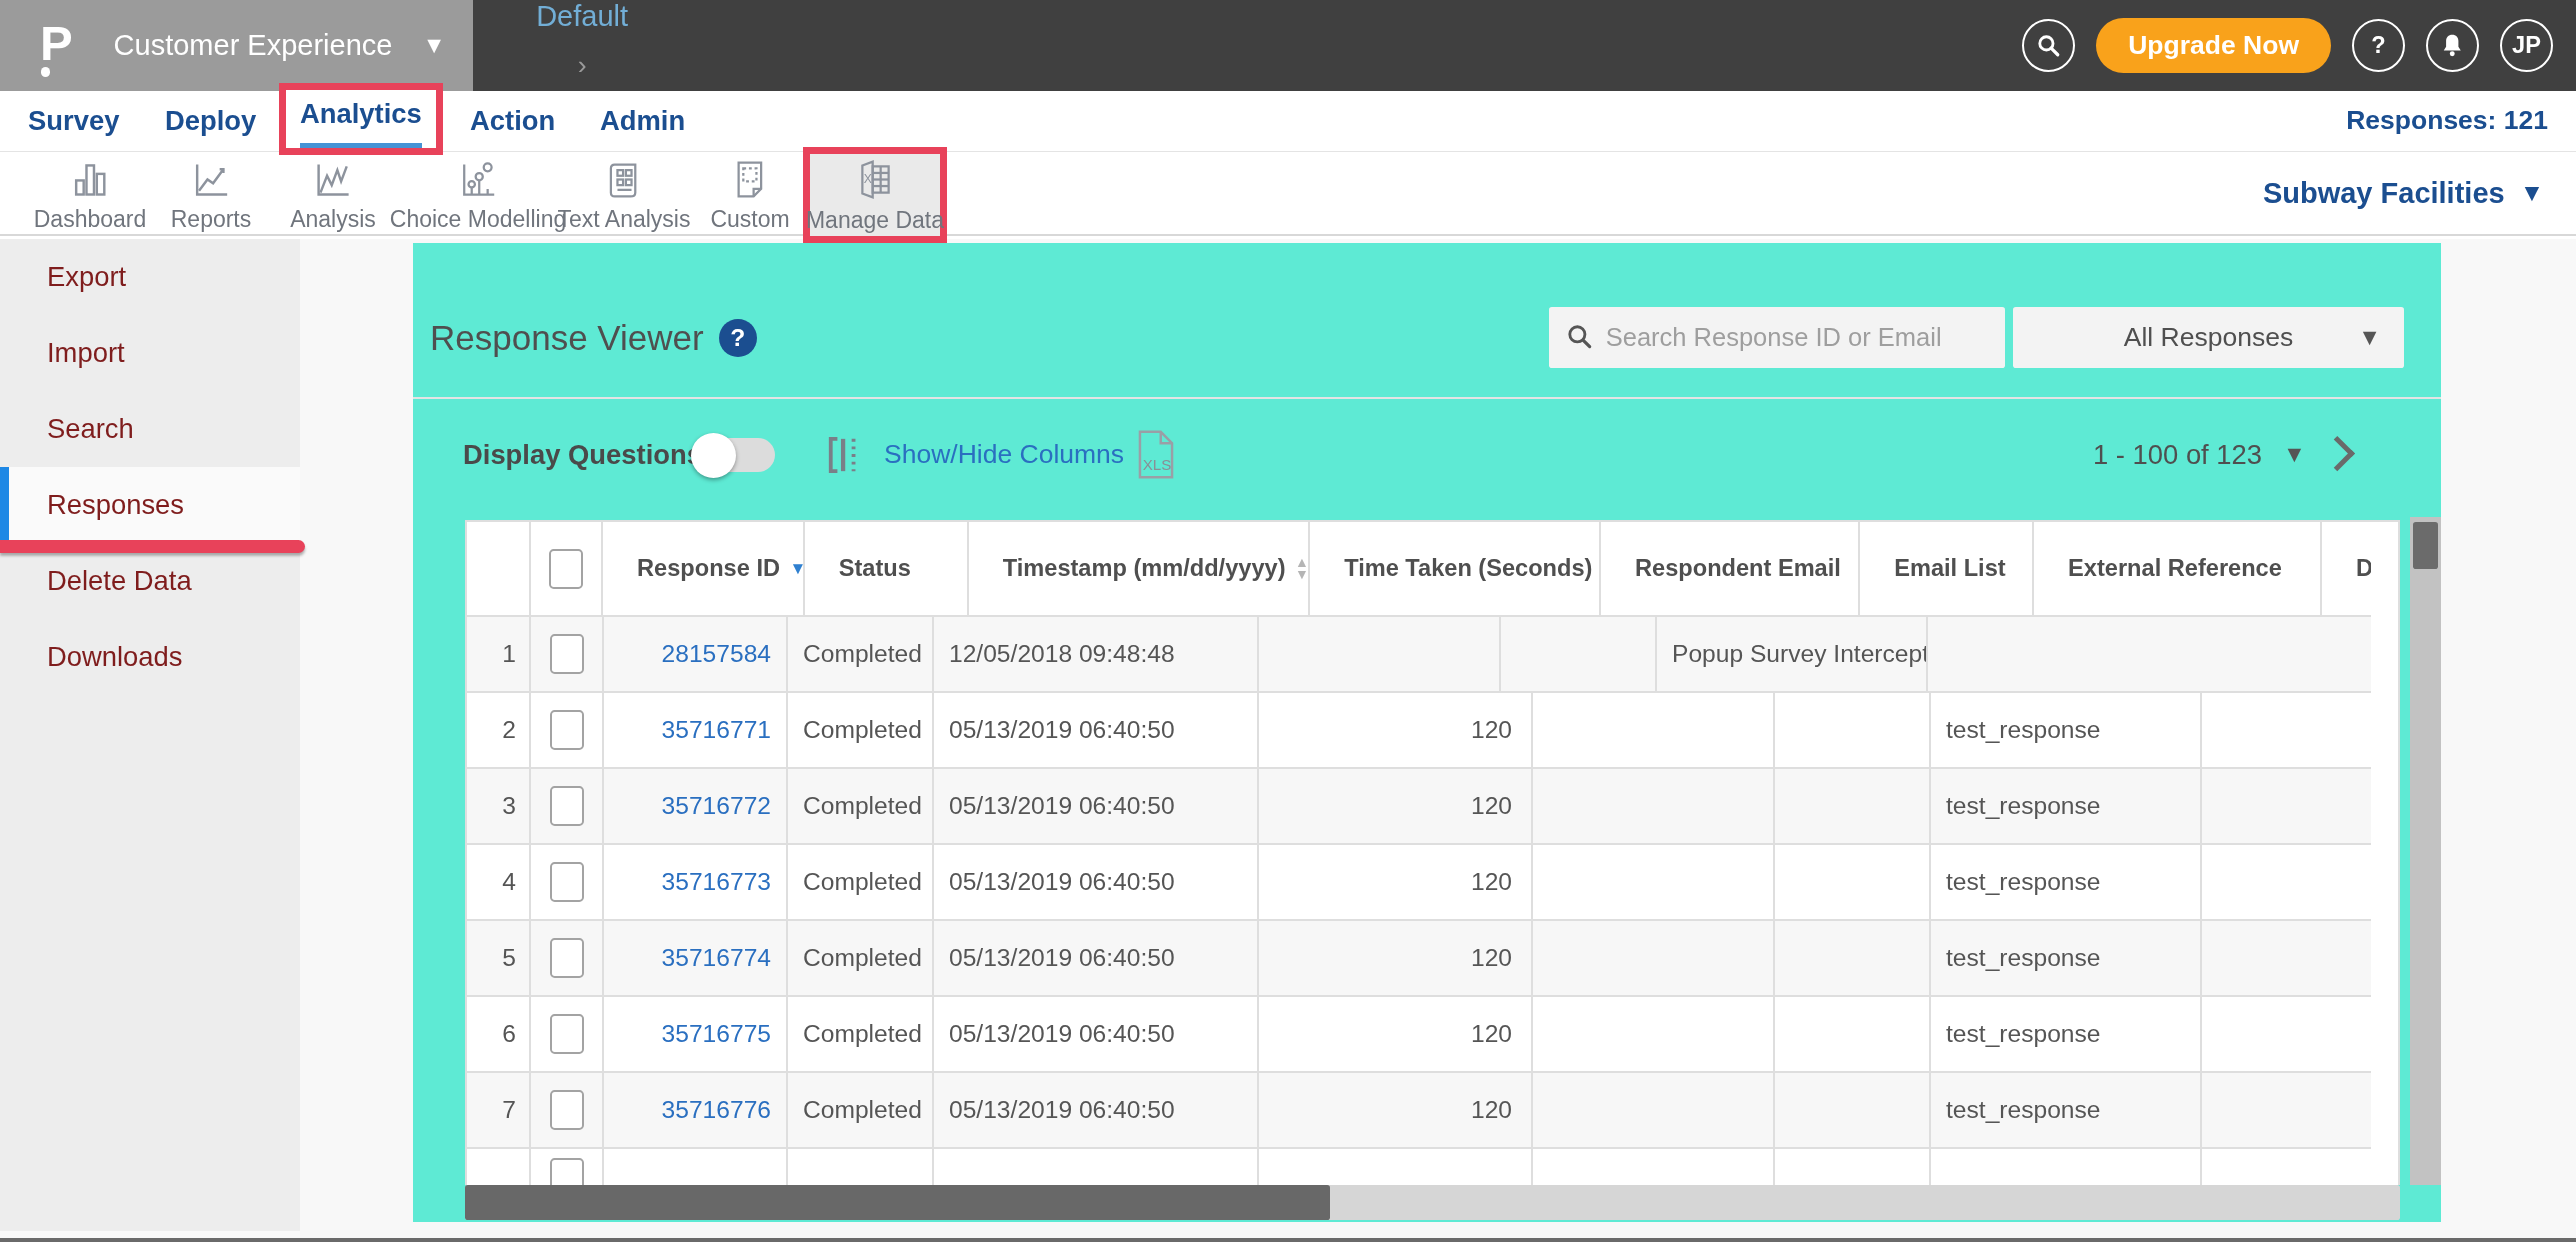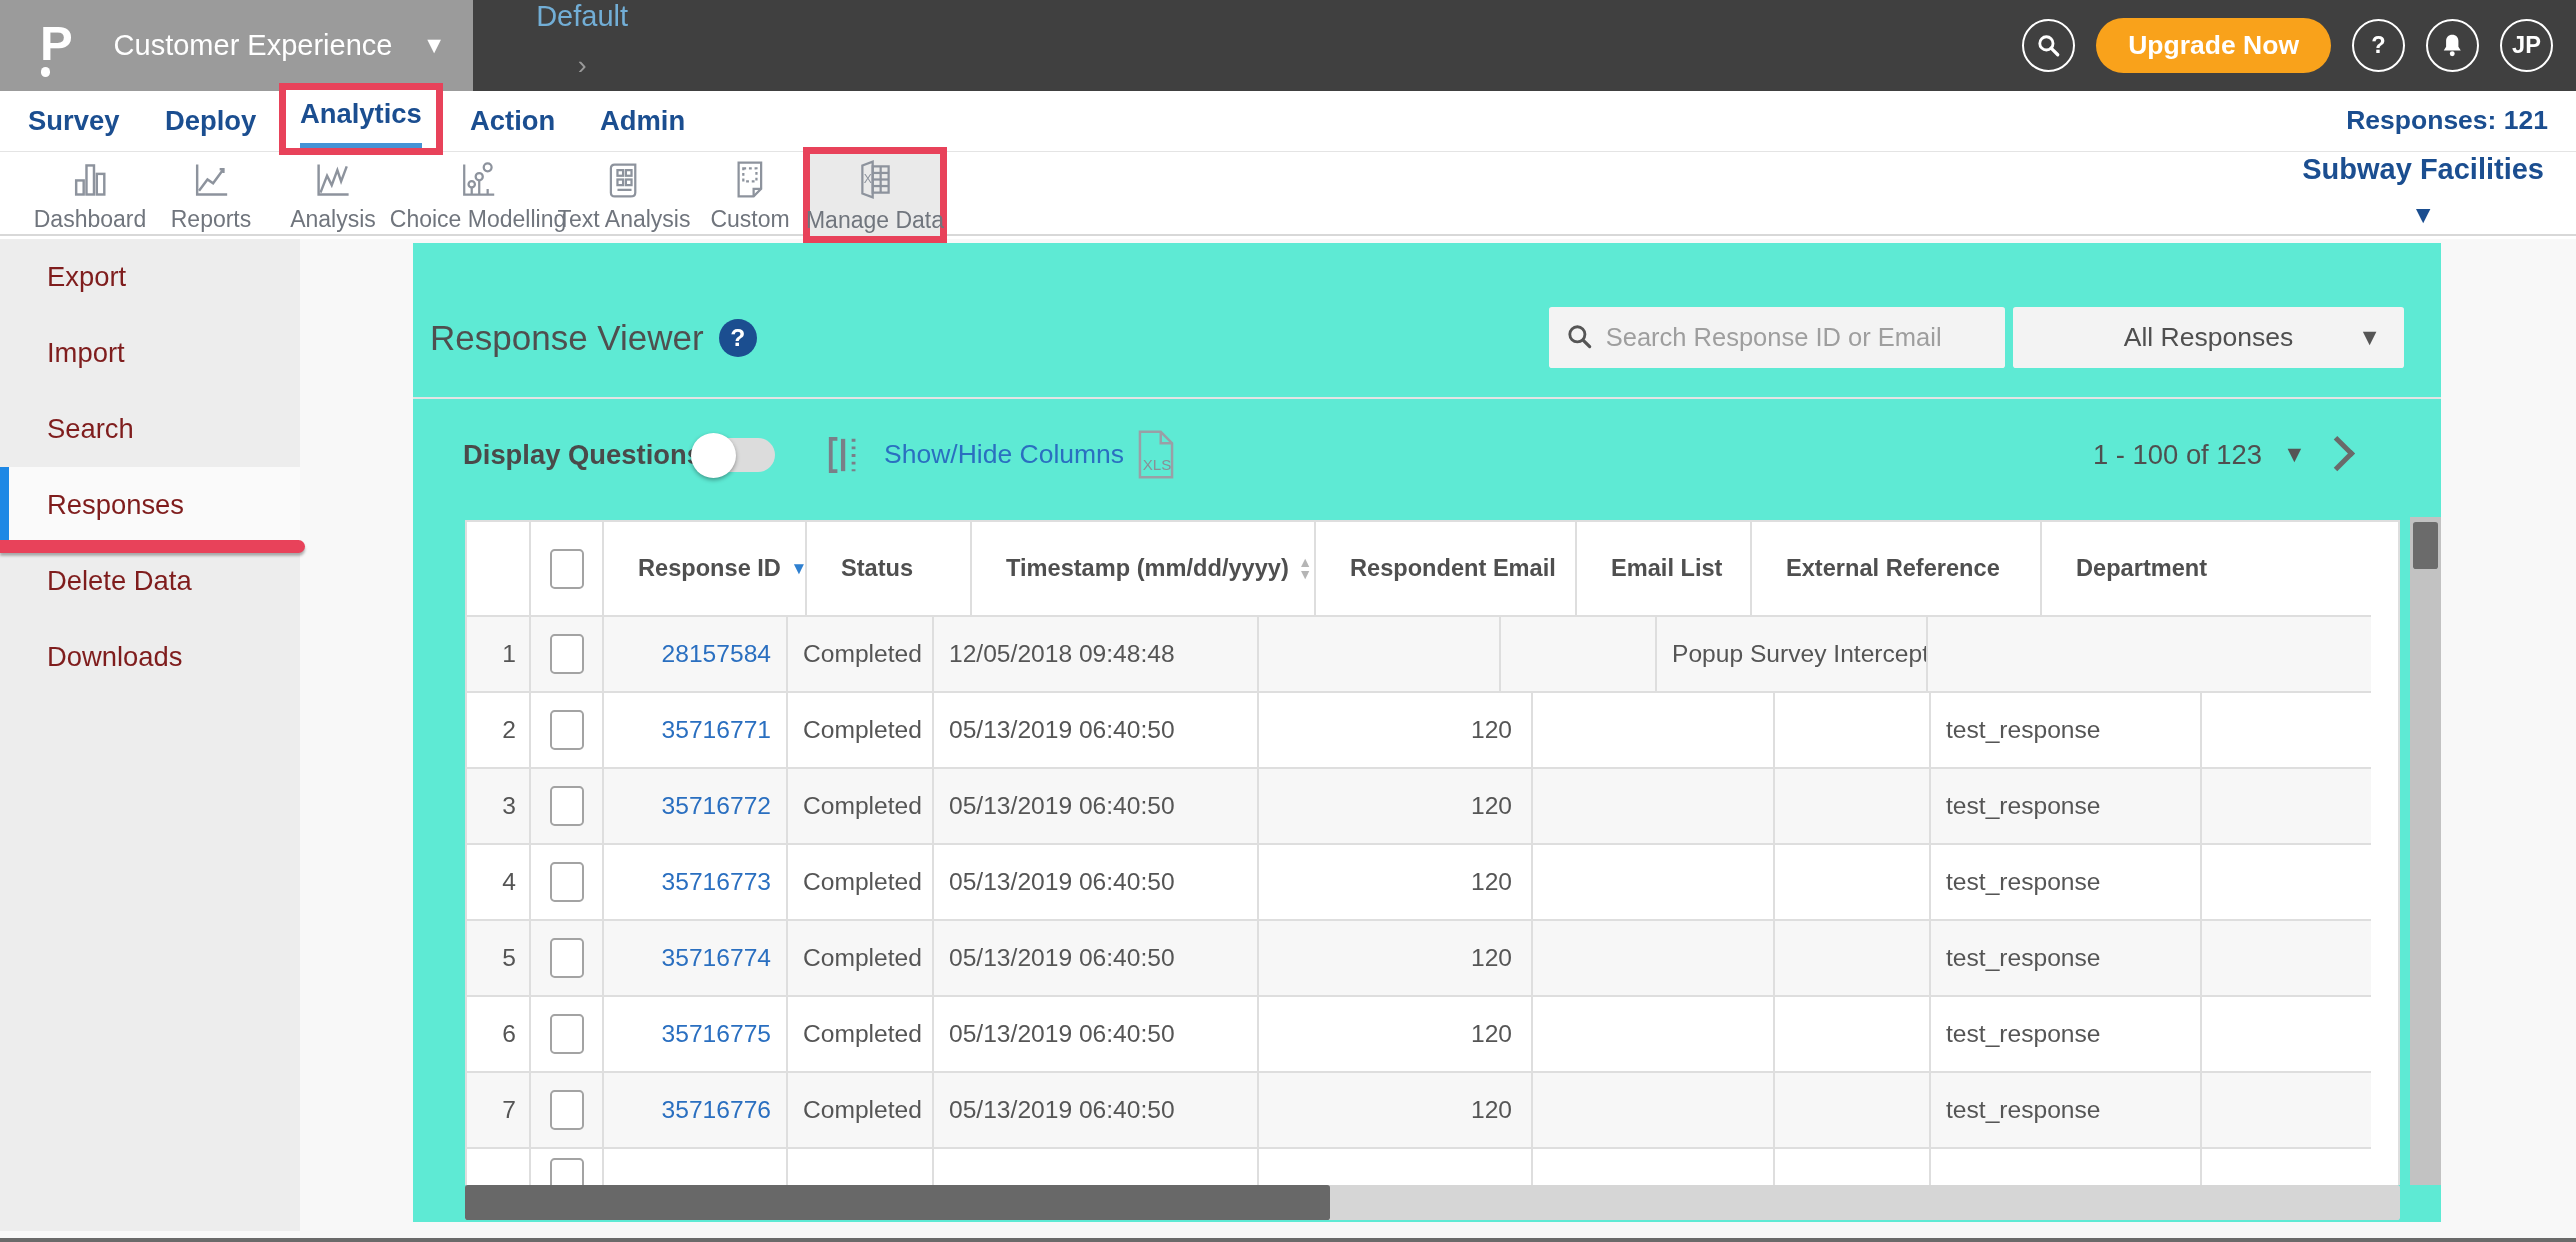--- a/index.html
+++ b/index.html
@@ -35,21 +35,21 @@
 
   
   .toolbar { position:absolute; left:0; top:153px; width:2576px; height:83px; background:#ffffff; border-bottom:2.8px solid #d8d8d8; }
   .tool-item { position:absolute; top:3.8px; transform:translateX(-50%); display:flex; flex-direction:column; align-items:center;
                gap:3.8px; cursor:pointer; }
   .tool-item svg { display:block; }
   .tool-label { color:#70757d; font-size:23px; white-space:nowrap; }
   .redbox-manage { position:absolute; left:803px; top:-5.7px; width:144px; height:96px; border:7.6px solid #e8425a; background:#eaeaea;
                    display:flex; flex-direction:column; align-items:center; justify-content:center; gap:1.9px; z-index:5; cursor:pointer; }
   .survey-selector { position:absolute; right:32px; top:0; height:80px; display:flex; align-items:center; gap:15px;
-                     color:#1b4e90; font-size:29px; font-weight:bold; cursor:pointer;flex-direction:column; }
+                     color:#1b4e90; font-size:29px; font-weight:bold; cursor:pointer; }
   .caret-b { color:#1b4e90; font-size:24.6px; }
 
   
   .pagebg { position:absolute; left:0; top:239px; width:2576px; height:999px; background:#f8f8f8; }
   .bottom-line { position:absolute; left:0; top:1238px; width:2576px; height:4.7px; background:#6a6a6a; }
   .sidebar { position:absolute; left:0; top:239px; width:300px; height:992px; background:#ededed; }
   .side-item { position:relative; height:76px; display:flex; align-items:center; padding-left:47px;
                color:#7f1d1d; font-size:27.4px; cursor:pointer; }
   .side-item.active { background:#fafafa; }
   .side-item.active .leftbar { position:absolute; left:0; top:0; width:8.5px; height:100%; background:#1e88e5; }
@@ -331,20 +331,27 @@
         <div class="cell c3 hdr">
             <span>Status</span>
           </div>
         <div class="cell c4 hdr">
             <span>Timestamp (mm/dd/yyyy)</span>
             <span class="sortboth">
               <span>▲</span>
               <span>▼</span>
             </span>
           </div>
+        <div class="cell c5 hdr">
+            <span>Time Taken (Seconds)</span>
+            <span class="sortboth">
+              <span>▲</span>
+              <span>▼</span>
+            </span>
+          </div>
         <div class="cell c6 hdr">
             <span>Respondent Email</span>
           </div>
         <div class="cell c7 hdr">
             <span>Email List</span>
           </div>
         <div class="cell c8 hdr">
             <span>External Reference</span>
           </div>
         <div class="cell c9 hdr">

